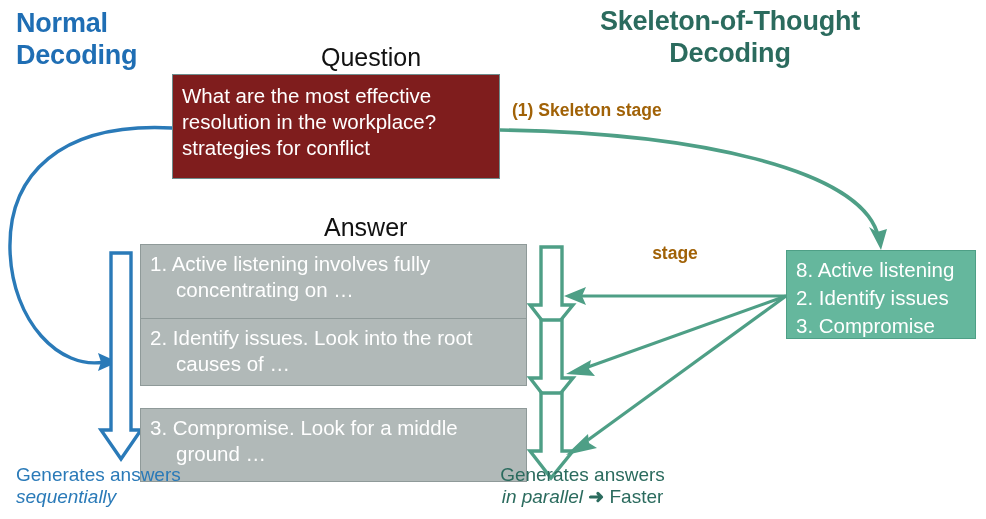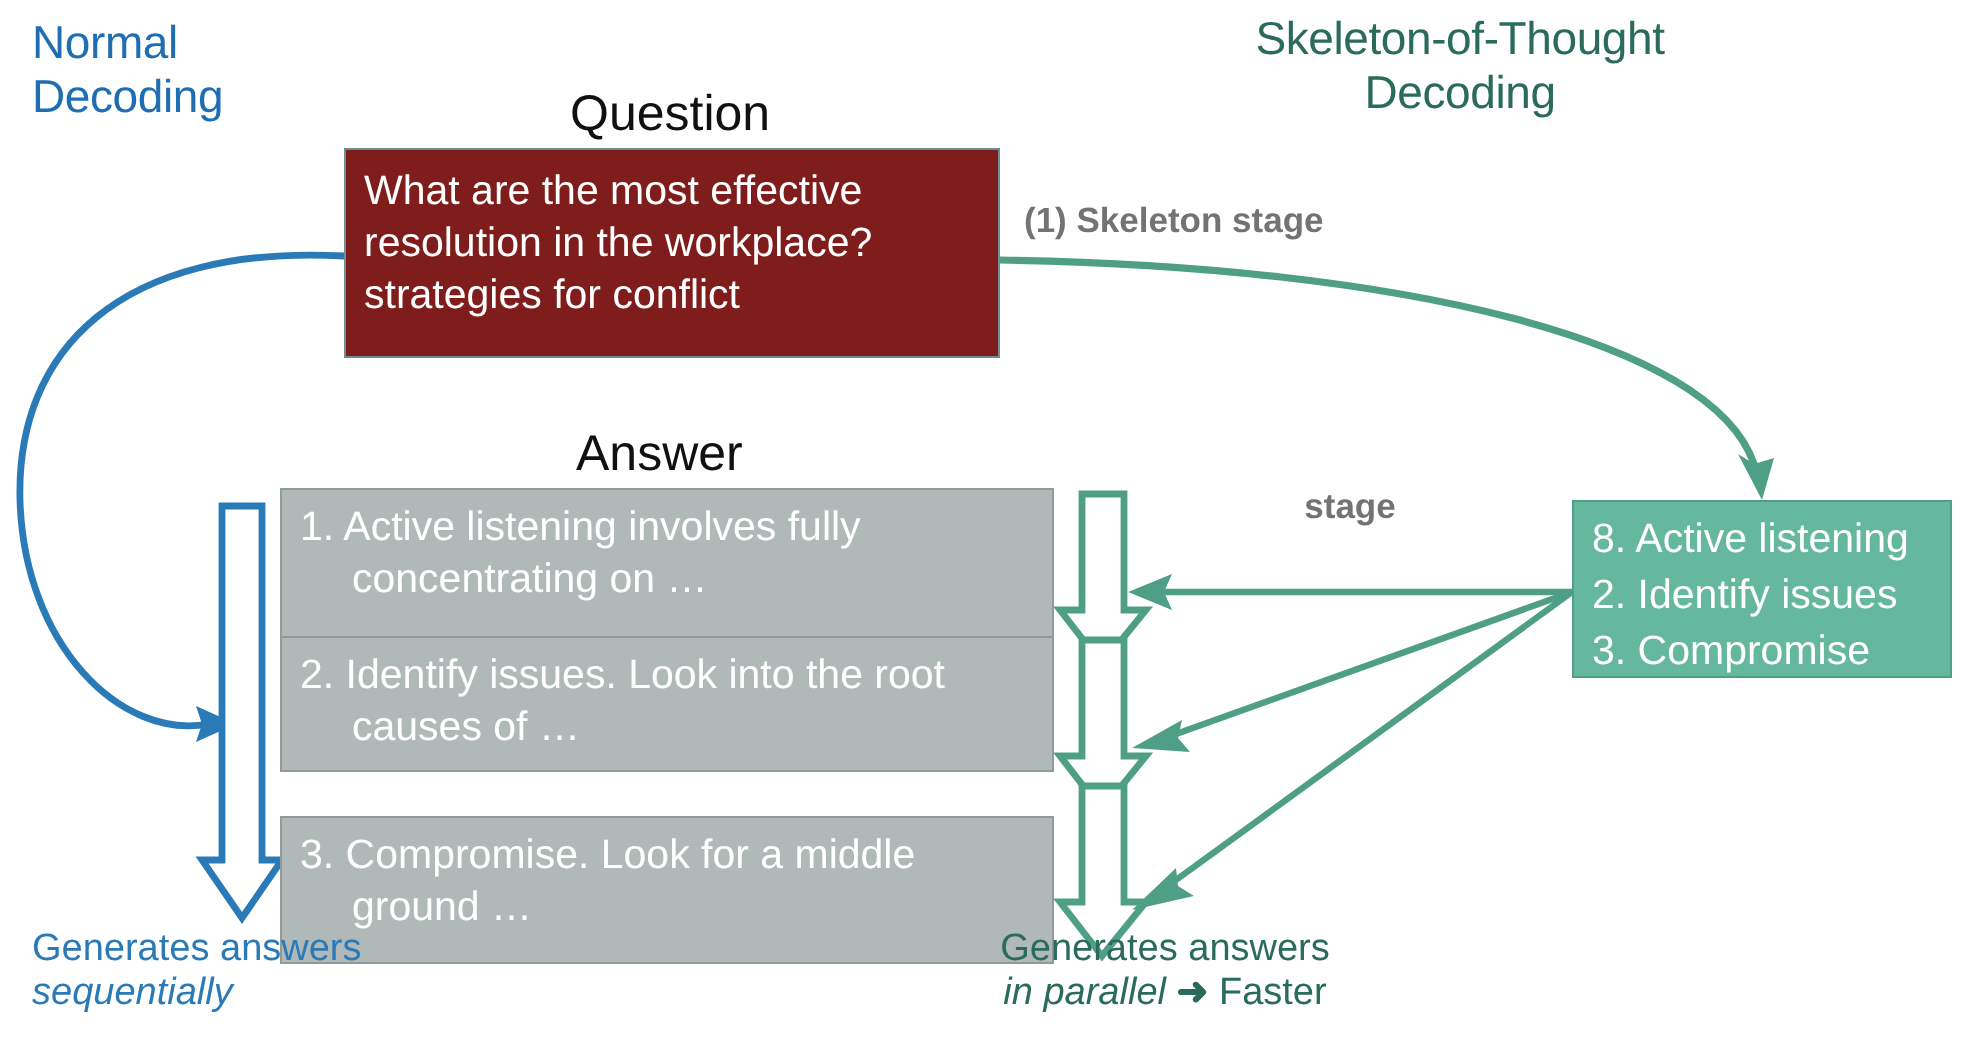--- a/index.html
+++ b/index.html
@@ -19,32 +19,33 @@
     position: absolute;
     left: 0; top: 0;
     width: 986px;
     height: 519px;
     pointer-events: none;
   }
   .abs { position: absolute; }
 
   
   .side-title {
-    font-weight: normal;
-    font-size: 23px;
+    font-weight: bold;
+    font-size: 27px;
     line-height: 1.18;
     letter-spacing: -0.2px;
   }
   #title-left  { left: 16px;  top: 8px;  color: #1f6eb4; text-align: left; }
   #title-right { left: 570px; top: 6px;  width: 320px; color: #2b6b5e; text-align: center; }
 
   .section-label {
     font-size: 25px;
     color: #111111;
     font-weight: normal;
+    margin-left: 36px;
   }
   #label-question { left: 285px; top: 43px; }
   #label-answer   { left: 288px; top: 213px; }
 
   
   .box {
     box-sizing: border-box;
     color: #ffffff;
     font-size: 20.5px;
     line-height: 1.26;
@@ -85,21 +86,21 @@
     font-size: 20.5px;
     line-height: 1.36;
     padding: 5px 0 0 9px;
   }
   #skeleton-box div { white-space: nowrap; }
 
   
   .stage-label {
     font-weight: bold;
     font-size: 17.5px;
-    color: #737373;
+    color: #a16207;
     line-height: 1.22;
   }
   #stage1-label { left: 512px; top: 100px; white-space: nowrap; }
   #stage2-label { left: 575px; top: 243px; width: 200px; text-align: center; }
 
   
   .caption {
     font-size: 19px;
     line-height: 1.17;
   }

